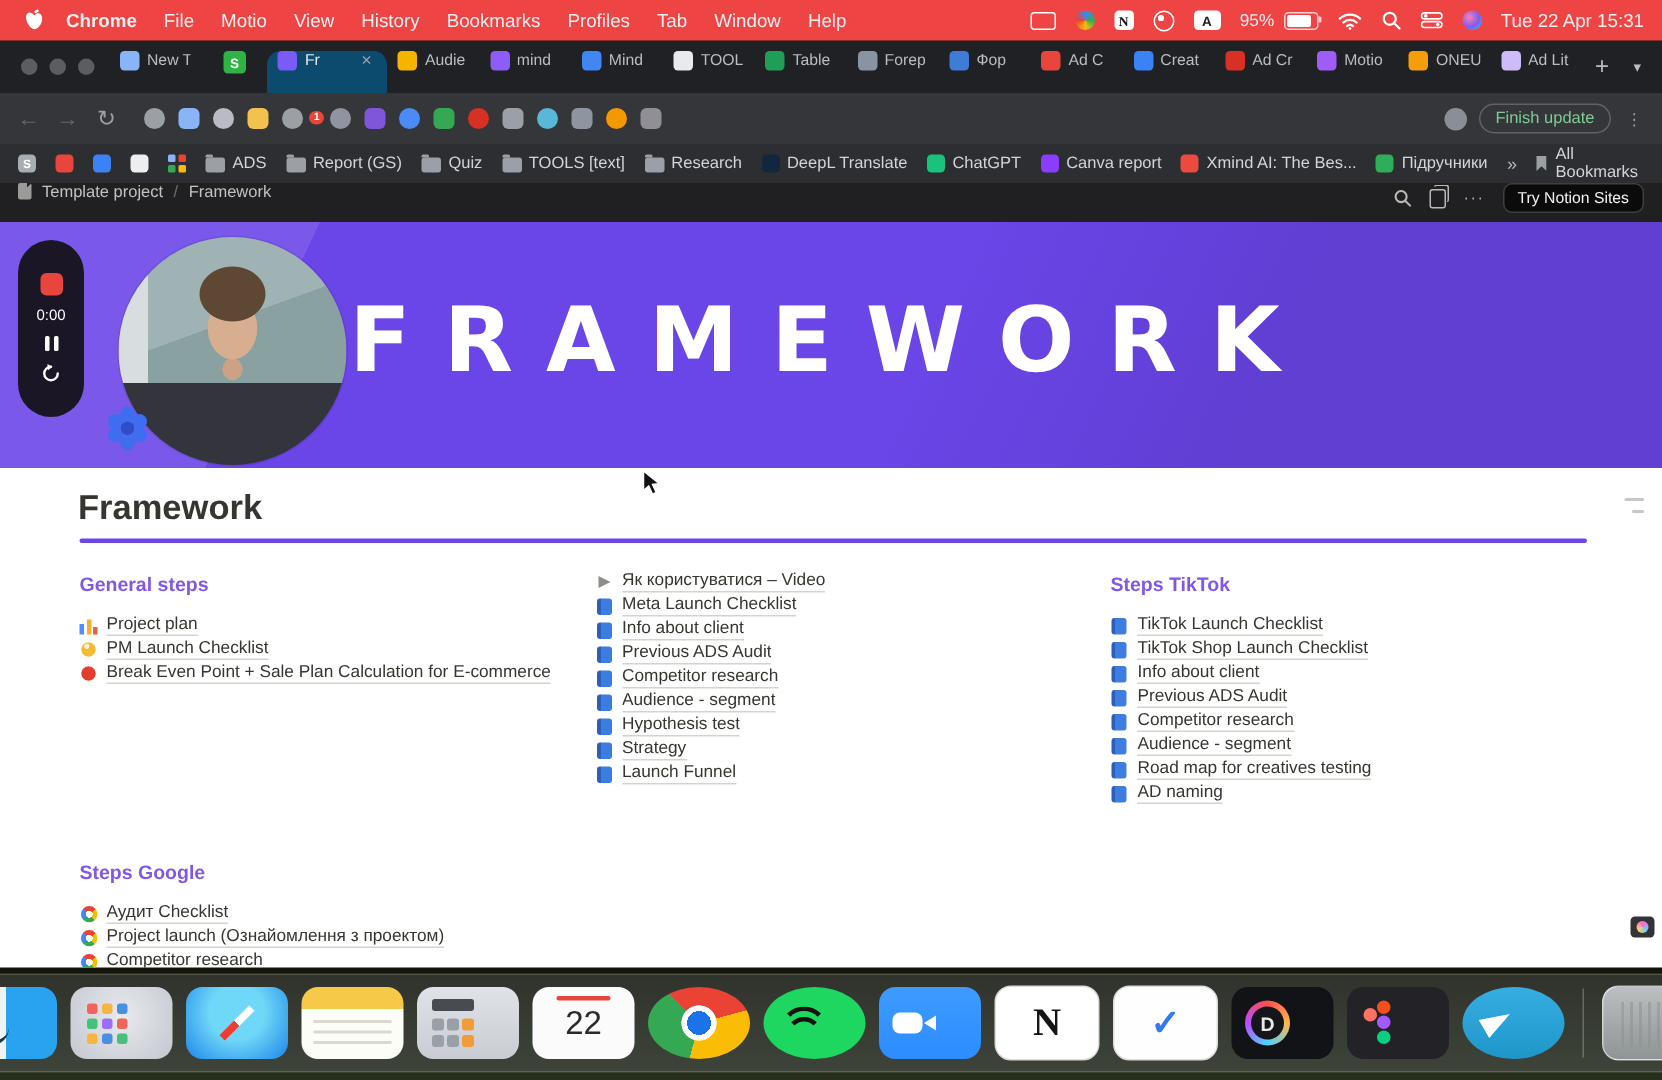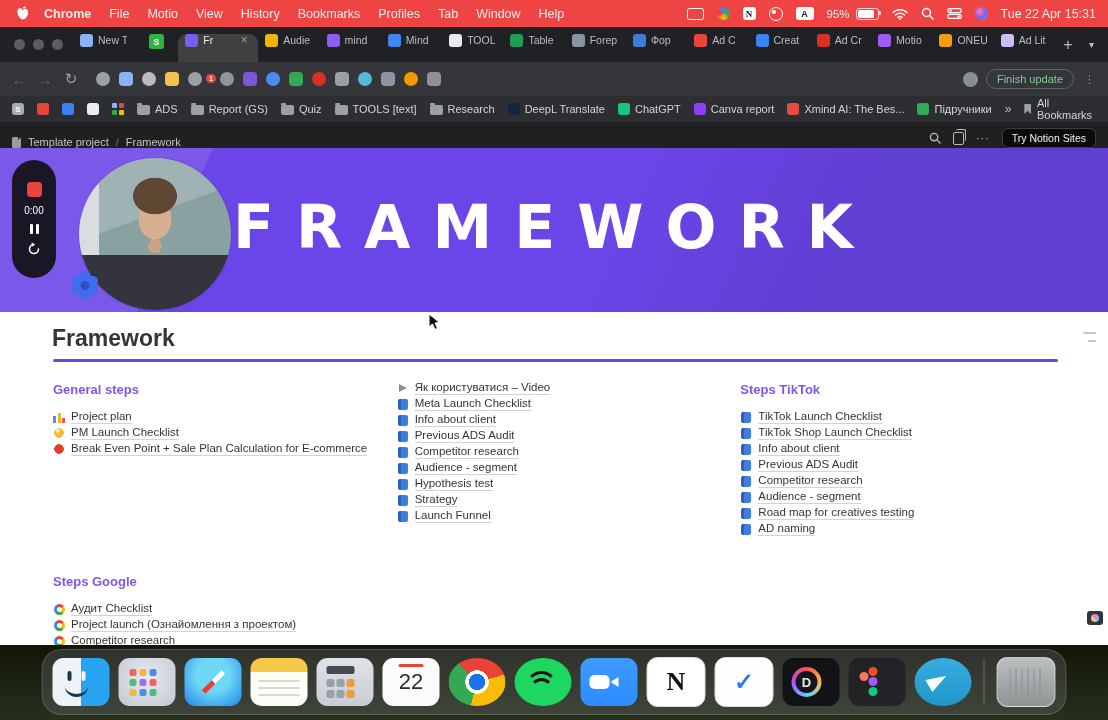--- a/index.html
+++ b/index.html
@@ -36,21 +36,21 @@
 
   
   .tabstrip{position:absolute;top:27px;left:0;right:0;height:35px;background:#202124;display:flex;
             align-items:flex-end;padding:0 6px;z-index:19}
   .traffic{display:flex;gap:8px;align-self:center;margin:0 10px 0 8px}
   .light{width:11px;height:11px;border-radius:50%;background:#5b5d61}
   .tabs{display:flex;align-items:flex-end;flex:1;min-width:0;height:100%}
   .tab{display:flex;align-items:flex-start;gap:5px;height:28px;padding:0 7px;border-radius:9px 9px 0 0;
        color:#b9bec4;font-size:10.5px;flex:1 1 63px;min-width:0;position:relative}
   .tab.pinned{flex:0 0 30px;justify-content:center}
-  .tab.active{background:#404040;color:#e9eaed;flex:0 0 66px}
+  .tab.active{background:#0c4a6e;color:#e9eaed;flex:0 0 66px}
   .fav{width:13px;height:13px;border-radius:3px;flex:none}
   .favletter{width:15px;height:15px;border-radius:3px;display:flex;align-items:center;justify-content:center;
        color:#fff;font-size:9px;font-weight:700;flex:none}
   .tlabel{white-space:nowrap;overflow:hidden;flex:1;min-width:0}
   .tclose{flex:none;width:14px;height:14px;line-height:13px;text-align:center;color:#9aa0a6;
        border-radius:50%;font-size:12px}
   .newtab-btn{align-self:center;width:26px;text-align:center;color:#b9bec4;font-size:16px;line-height:26px}
   .tab-chevron{align-self:center;color:#b9bec4;font-size:10px;padding:0 8px}
 
   
@@ -85,21 +85,21 @@
   .folder-icon{width:13px;height:10px;background:#9aa0a6;border-radius:2px;position:relative;flex:none}
   .folder-icon::before{content:"";position:absolute;top:-2px;left:0;width:5px;height:2px;background:#9aa0a6;
          border-radius:1px 1px 0 0}
   .bm-overflow{color:#b7bbc0;font-size:12px}
   .bm-right{margin-left:auto;display:flex;align-items:center;gap:6px}
   .ribbon{width:8px;height:10px;background:#9aa0a6;
          clip-path:polygon(0 0,100% 0,100% 100%,50% 68%,0 100%)}
 
   
   .notionbar{position:absolute;top:122px;left:0;right:0;height:26px;background:#202022;display:flex;
-         align-items:flex-end;gap:7px;padding:0 12px;font-size:11px;color:#c2c2c0;z-index:16}
+         align-items:flex-start;gap:7px;padding:0 12px;font-size:11px;color:#c2c2c0;z-index:16}
   .nb-doc{width:9px;height:11px;background:#9b9b99;border-radius:1.5px;position:relative;flex:none}
   .nb-doc::after{content:"";position:absolute;right:0;top:0;border-left:3px solid #202022;border-bottom:3px solid transparent}
   .nb-sep{color:#6f6f6d}
   .nb-right{margin-left:auto;display:flex;align-items:center;gap:12px}
   .copy-ic{width:9px;height:11px;border:1.2px solid #b9b9b7;border-radius:2px;position:relative}
   .copy-ic::before{content:"";position:absolute;left:2px;top:-4px;width:9px;height:11px;
          border:1.2px solid #b9b9b7;border-radius:2px;border-bottom:none;border-left:none}
   .nb-dots{letter-spacing:1px;color:#b9b9b7}
   .cta{background:#0b0b0c;border:1px solid #3f3f42;color:#f2f2f0;font-size:10.5px;padding:3px 9px;
          border-radius:6px;white-space:nowrap}
@@ -169,21 +169,21 @@
   .float-btn{position:absolute;right:5px;top:611px;width:16px;height:14px;background:#343438;border-radius:3px;
       z-index:12;display:flex;align-items:center;justify-content:center}
   .float-btn i{width:8px;height:8px;border-radius:50%;background:conic-gradient(#f6c,#6cf,#fc6,#f6c)}
 
   
   .wallpaper{position:absolute;left:0;right:0;top:645px;bottom:0;
       background:linear-gradient(180deg,#121508,#27301c);z-index:2}
   .dock{position:absolute;left:50%;bottom:5px;transform:translateX(-50%);height:64px;display:flex;
       align-items:center;gap:9px;padding:0 10px;background:rgba(125,125,135,.28);
       border:1px solid rgba(255,255,255,.16);border-radius:20px;z-index:3}
-  .dock-icon{width:57px;height:48px;border-radius:11px;position:relative;flex:none}
+  .dock-icon{width:68px;height:48px;border-radius:11px;position:relative;flex:none}
   .dock-sep{width:1px;height:46px;background:rgba(255,255,255,.25);margin:0 3px;flex:none}
 
   .finder{background:linear-gradient(90deg,#eef3f6 0 50%,#27a3f0 50%)}
   .finder::before{content:"";position:absolute;left:15px;top:13px;width:4px;height:10px;border-radius:2px;
       background:#17364a;box-shadow:14px 0 0 #eef3f6}
   .finder::after{content:"";position:absolute;left:12px;top:22px;width:24px;height:14px;
       border-bottom:3px solid #17364a;border-radius:0 0 12px 12px}
   .launchpad{background:radial-gradient(circle at 50% 40%,#e8eaee,#c3c7cf)}
   .launchpad::before{content:"";position:absolute;left:11px;top:11px;width:7px;height:7px;border-radius:2px;
       background:#f2645a;box-shadow:10px 0 0 #f5b63f,20px 0 0 #4a90e2,0 10px 0 #46c07a,10px 10px 0 #9b6ef3,

